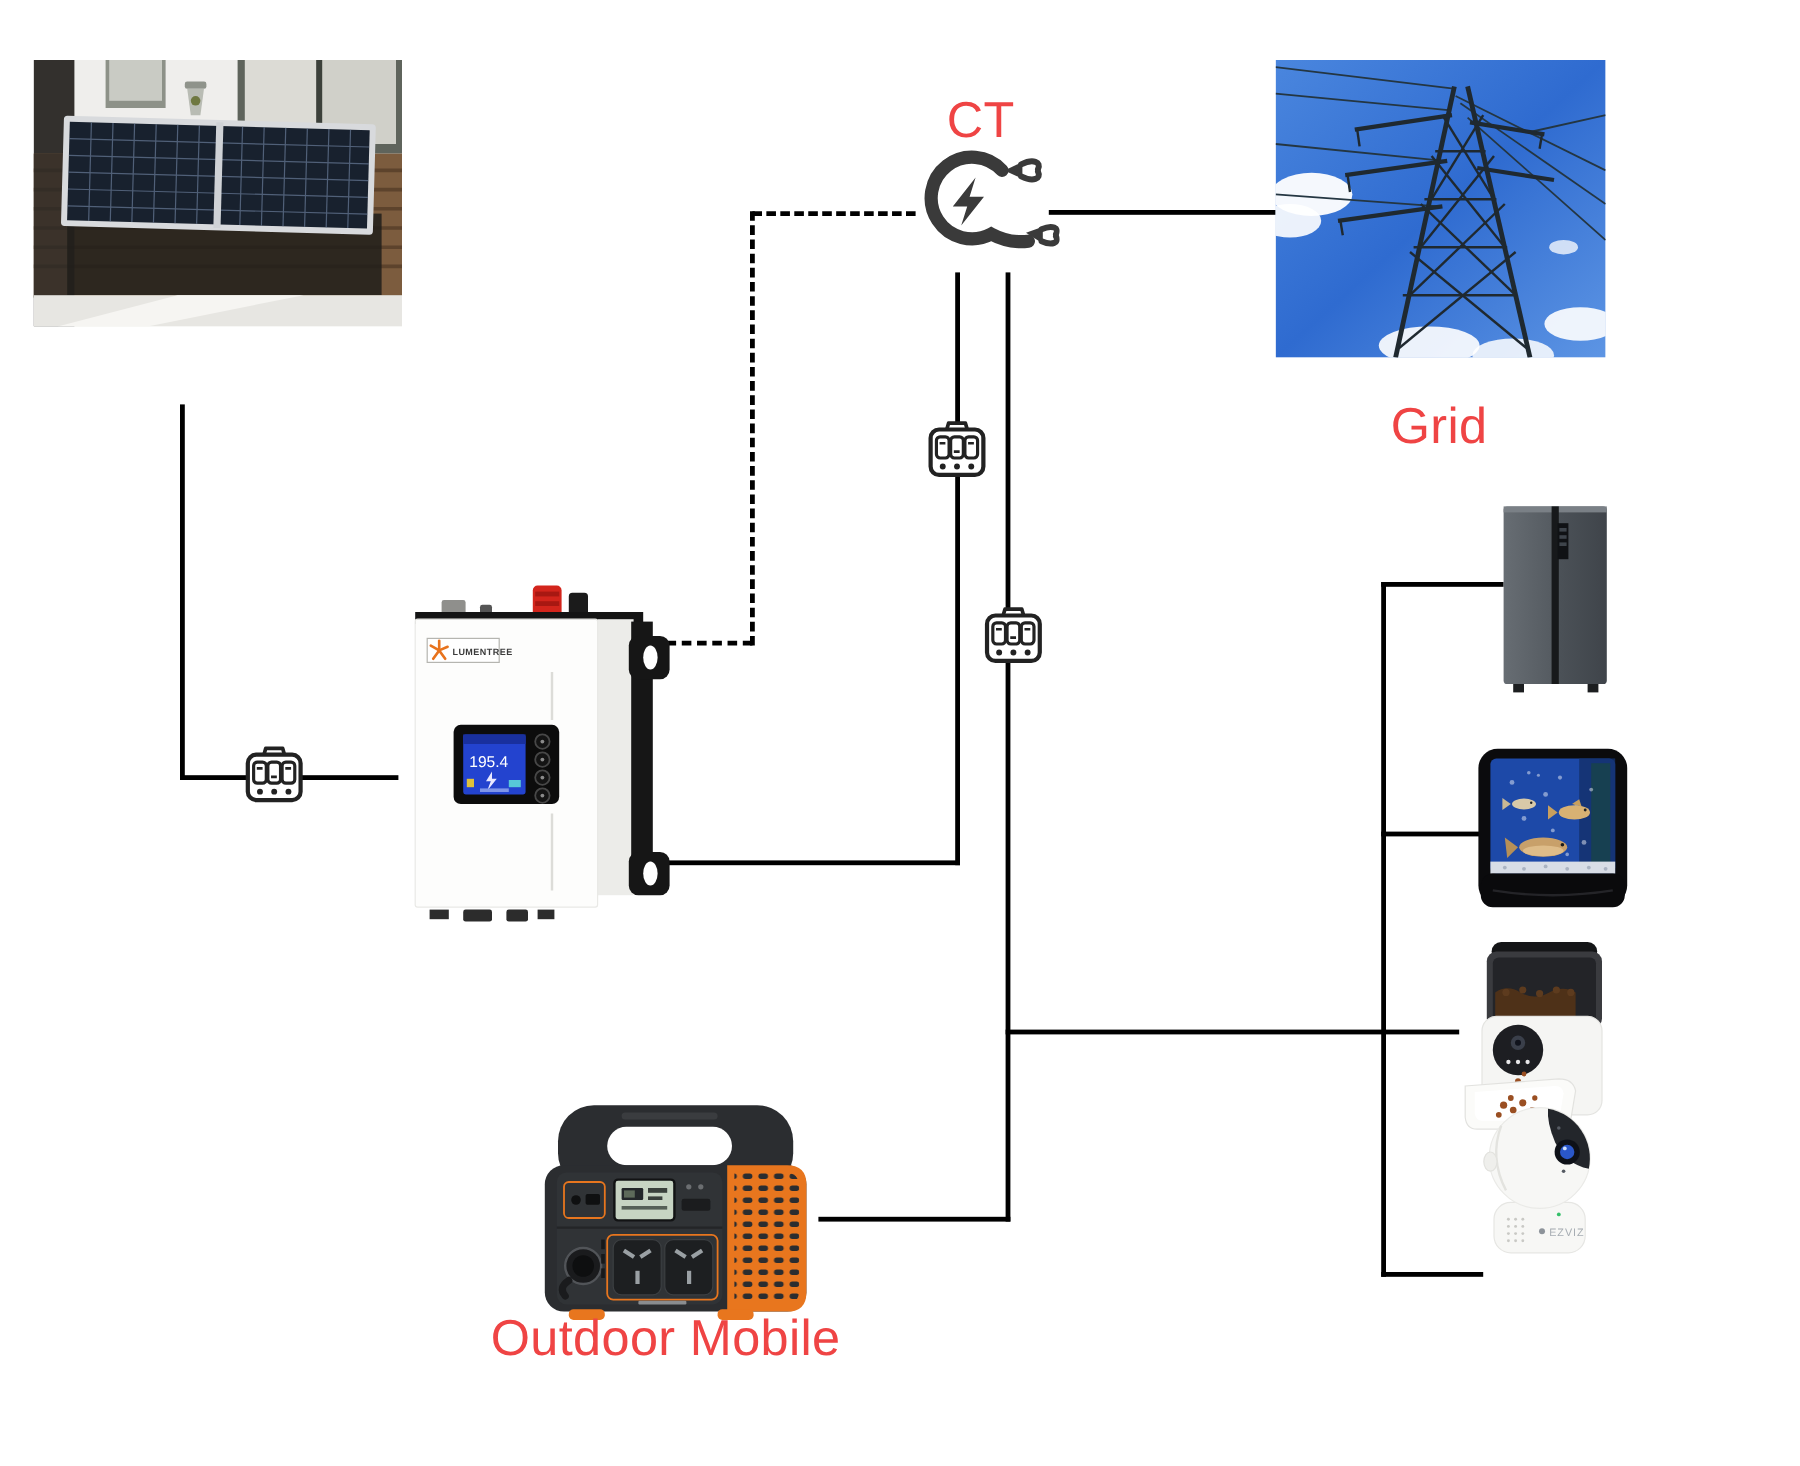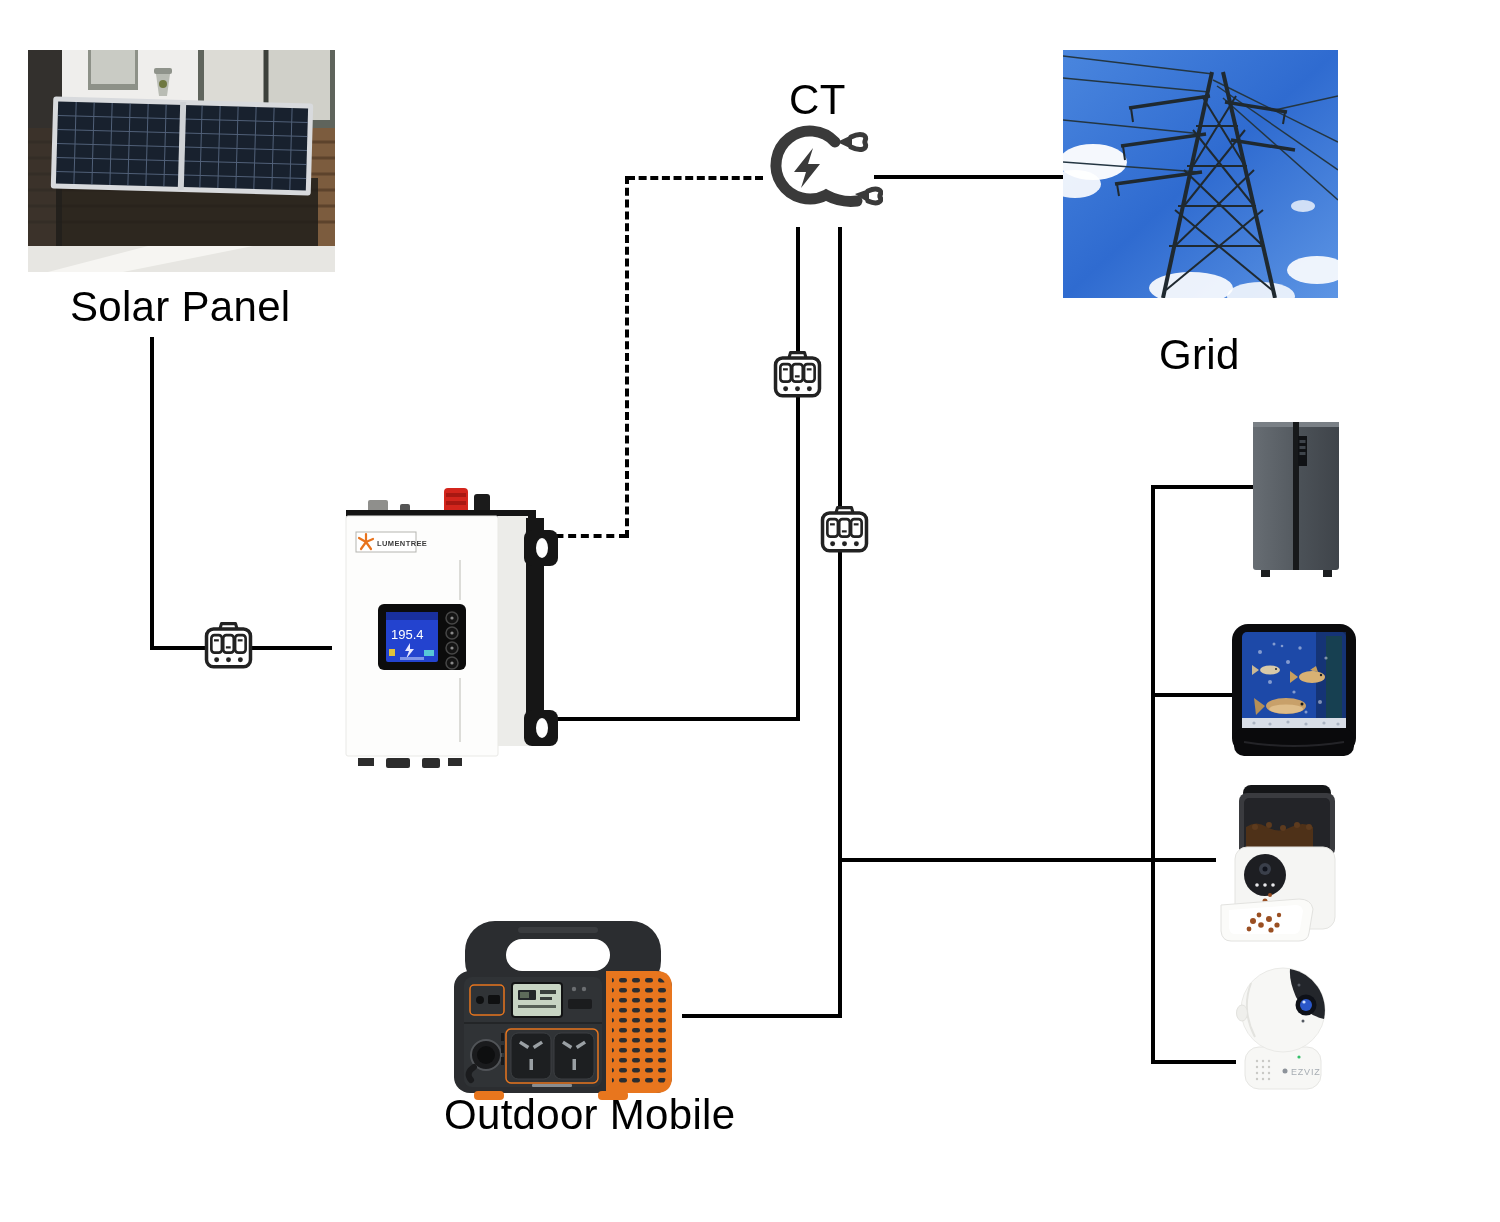--- a/index.html
+++ b/index.html
@@ -1,18 +1,18 @@
 <!DOCTYPE html>
 <html><head>
 <meta charset="utf-8">
 <style>
   html,body{margin:0;padding:0;background:#fff;}
   .stage{position:relative;width:1500px;height:1222px;background:#ffffff;
          font-family:"Liberation Sans",sans-serif;overflow:hidden;}
-  .lbl{position:absolute;color:#000000;font-size:42px;letter-spacing:.3px;white-space:nowrap;}
+  .lbl{position:absolute;color:#ef4444;font-size:42px;letter-spacing:.3px;white-space:nowrap;}
   .wire{position:absolute;background:#000;}
   .dash-h{position:absolute;height:0;border-top:4px dashed #000;}
   .dash-v{position:absolute;width:0;border-left:4px dashed #000;}
   .img{position:absolute;}
   svg{display:block;}
   svg text{font-family:"Liberation Sans",sans-serif;}
 </style>
 </head>
 <body>
 
@@ -80,21 +80,20 @@
           <line x1="29" y1="69" x2="279" y2="69"></line>
             <line x1="29" y1="83" x2="279" y2="83"></line>
           <line x1="29" y1="97" x2="279" y2="97"></line>
             <line x1="29" y1="111" x2="279" y2="111"></line>
           <line x1="29" y1="125" x2="279" y2="125"></line>
         </g>
         <rect x="151" y="52" width="6" height="88" fill="#cfd2d6"></rect>
       </g>
     </svg>
   </div>
-  <div class="lbl" style="left:70px;top:283px">Solar Panel</div>
 
   <div class="lbl" style="left:789px;top:76px">CT</div>
   <div class="img" style="left:753px;top:110px">
     <svg width="130" height="115" viewBox="0 0 130 115">
       <path d="M82 32 A34 34 0 1 0 73 85 Q88 93 104 91" fill="none" stroke="#3a3a3a" stroke-width="11" stroke-linecap="round"></path>
       <polygon points="60,38 41,62 53,62 48,78 67,54 55,54" fill="#3a3a3a"></polygon>
       <polygon points="84,32 99,25 99,39" fill="#3a3a3a"></polygon>
       <path d="M98 27 C108 22 115 25 112 31" stroke="#3a3a3a" stroke-width="5" fill="none" stroke-linecap="round"></path>
       <path d="M98 37 C108 42 115 39 112 33" stroke="#3a3a3a" stroke-width="5" fill="none" stroke-linecap="round"></path>
       <polygon points="102,84 116,79 116,93" fill="#3a3a3a"></polygon>
@@ -328,21 +327,21 @@
         <rect x="81.5" y="144" width="3.5" height="11"></rect>
         <rect x="114" y="128" width="10" height="3.5" transform="rotate(32 119 130)"></rect>
         <rect x="128" y="128" width="10" height="3.5" transform="rotate(-32 133 130)"></rect>
         <rect x="124.5" y="144" width="3.5" height="11"></rect>
       </g>
       <rect x="84" y="169" width="40" height="3" rx="1" fill="#8a8d90"></rect>
       <rect x="26" y="176" width="30" height="9" rx="4" fill="#e8761e"></rect>
       <rect x="150" y="176" width="30" height="9" rx="4" fill="#e8761e"></rect>
     </svg>
   </div>
-  <div class="lbl" style="left:444px;top:1091px">Outdoor Mobile</div>
+  <div class="lbl" style="left:409px;top:1091px">Outdoor Mobile</div>
 
   <div class="img" style="left:1251px;top:418px">
     <svg width="90" height="162" viewBox="0 0 90 162">
       <defs>
         <linearGradient id="fr" x1="0" y1="0" x2="1" y2="0">
           <stop offset="0" stop-color="#676d73"></stop>
             <stop offset="0.45" stop-color="#565c62"></stop>
           <stop offset="0.55" stop-color="#4b5157"></stop>
             <stop offset="1" stop-color="#3f444a"></stop>
         </linearGradient>
@@ -448,21 +447,21 @@
           <circle cx="56" cy="136" r="3"></circle>
         <circle cx="64" cy="142" r="2.6"></circle>
           <circle cx="46" cy="132" r="2.4"></circle>
           <circle cx="58" cy="147" r="2.6"></circle>
         <circle cx="36" cy="146" r="2.4"></circle>
           <circle cx="66" cy="132" r="2.2"></circle>
       </g>
     </svg>
   </div>
 
-  <div class="img" style="left:1233px;top:963px">
+  <div class="img" style="left:1233px;top:918px">
     <svg width="100" height="132" viewBox="0 0 100 132">
       <rect x="12" y="84" width="76" height="42" rx="14" fill="#f7f7f5" stroke="#e6e6e3"></rect>
       <circle cx="50" cy="47" r="42" fill="#f7f7f5" stroke="#eaeae7"></circle>
       <path d="M18 20 Q8 47 22 74" stroke="#e3e3df" stroke-width="2" fill="none"></path>
       <ellipse cx="9" cy="50" rx="5.5" ry="8" fill="#efefec" stroke="#e2e2de"></ellipse>
       <path d="M57 6 A42 42 0 0 1 91 56 Q72 52 63 34 Q56 18 57 6 Z" fill="#23262b"></path>
       <circle cx="73" cy="42" r="10.5" fill="#0e1118"></circle>
       <circle cx="73" cy="42" r="6" fill="#2a57c9"></circle>
       <circle cx="71" cy="39" r="1.6" fill="#cfe0ff"></circle>
       <circle cx="66" cy="22" r="1.5" fill="#565b63"></circle>

